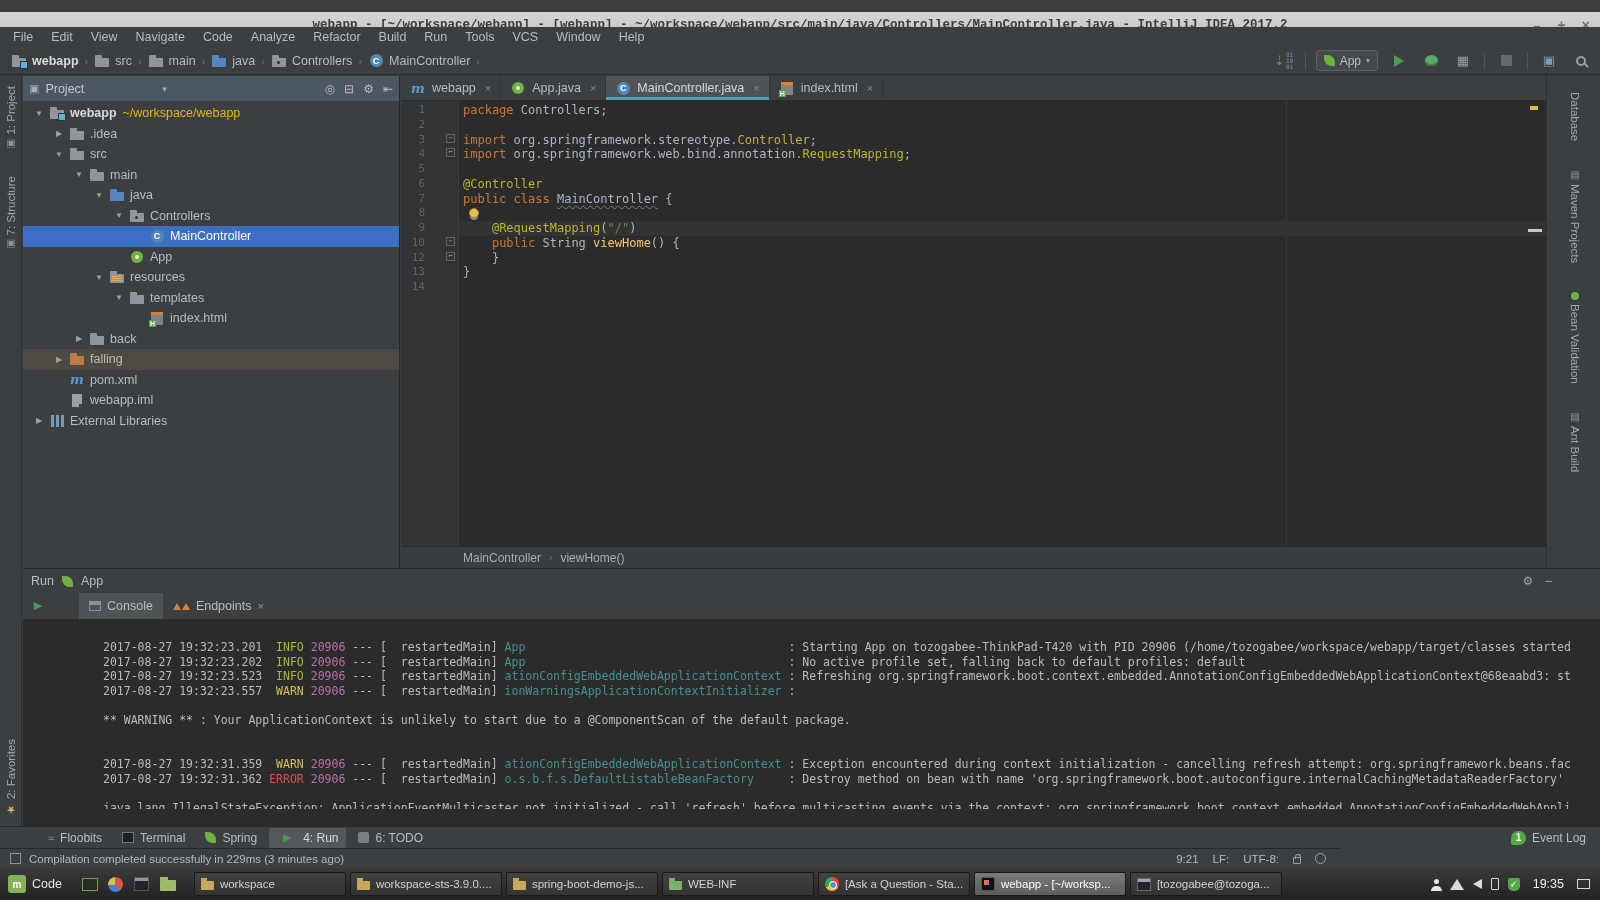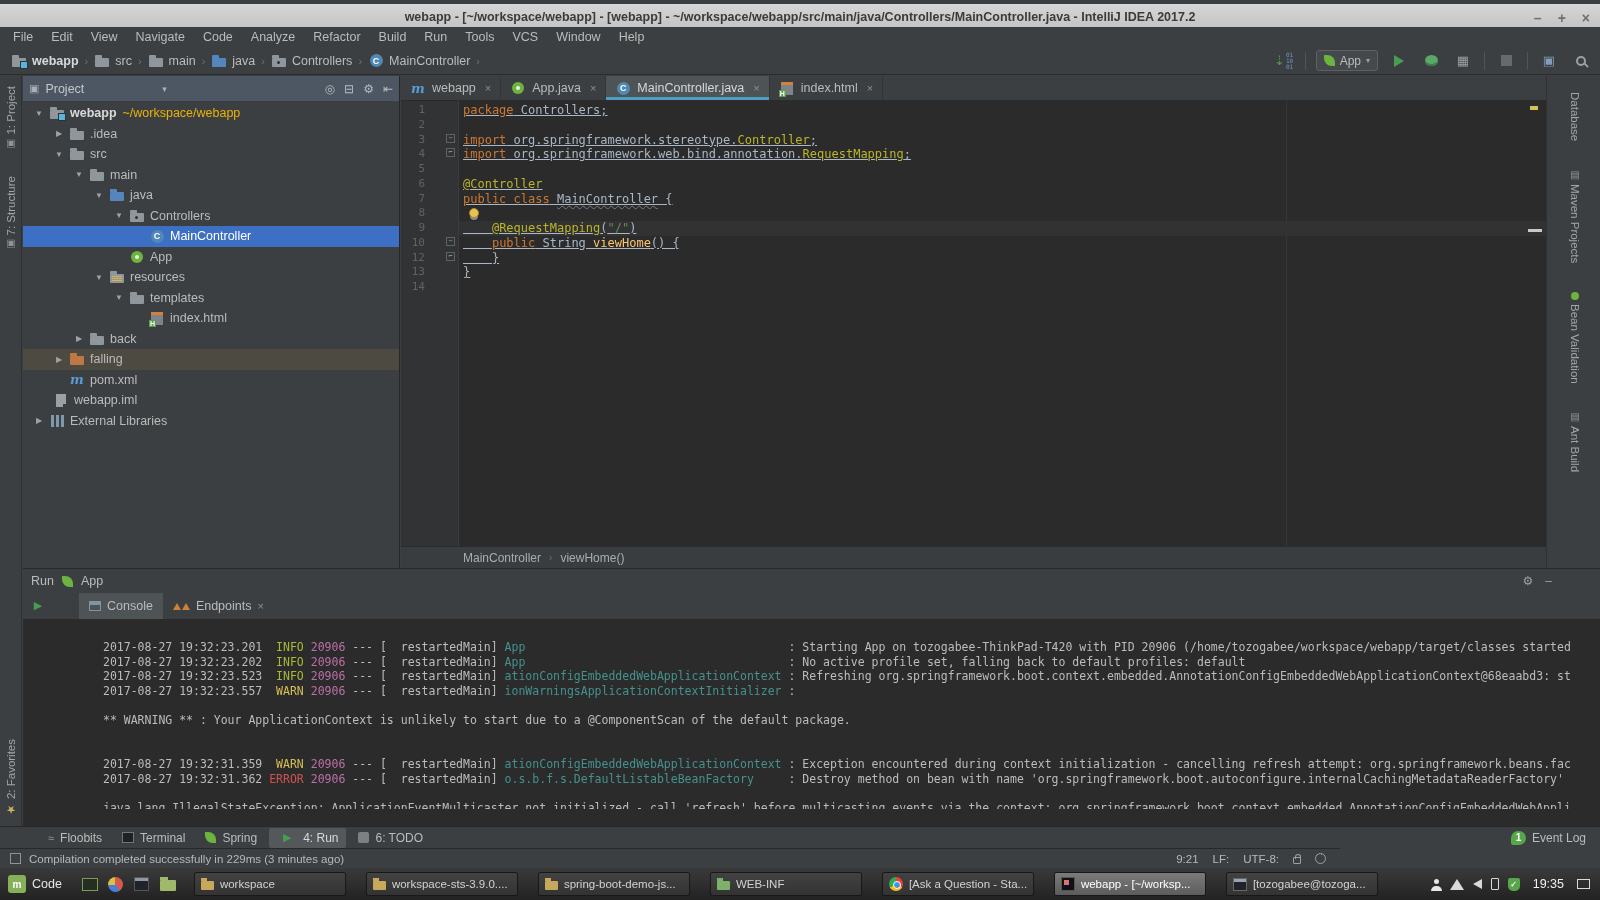--- a/index.html
+++ b/index.html
@@ -1,23 +1,23 @@
 <!DOCTYPE html>
 <html style="--sel: #3d6fc5; --spring: #6db33f; --rungreen: #499c54; --tabline: #4d9fc4; --info: #a9b837; --warn: #d6bf55; --error: #d25252; --pid: #bc6fa8; --logger: #45918e;"><head>
 <meta charset="utf-8">
 <style>
   * { margin:0; padding:0; box-sizing:border-box; }
   html,body { width:1600px; height:900px; overflow:hidden; background:#2b2b2b;
     font-family:"Liberation Sans", sans-serif; }
   #app { position:relative; width:1600px; height:900px; background:#3c3f41; }
 
   
-  #titlebar { position:absolute; left:0; top:4px; width:1600px; height:27px;
+  #titlebar { position:absolute; left:0; top:12px; width:1600px; height:27px;
     background:linear-gradient(#d6d6d6,#c2c2c2); display:flex; align-items:center; justify-content:center;
-    border-bottom:1px solid #9a9a9a; }
+    border-bottom:1px solid #9a9a9a;font-family:Liberation Mono, monospace; }
   #titlebar .title { font-size:12.5px; font-weight:bold; color:#3b3b3b; }
   #win-controls { position:absolute; right:10px; top:0; height:27px; display:flex; align-items:center; gap:16px; }
   #win-controls span { color:#6e6e6e; font-size:14px; font-weight:bold; cursor:default; }
 
   
   #menubar { position:absolute; left:0; top:27px; width:1600px; height:20px; background:#3c3f41;
     display:flex; align-items:center; padding-left:4px; }
   .menu-item { color:#bbbbbb; font-size:12.5px; padding:0 9px; height:20px; line-height:20px; }
 
   
@@ -111,21 +111,21 @@
   .etab.active { background:#4e5356; color:#d8d8d8; }
   .etab.active::after { content:""; position:absolute; left:0; right:0; bottom:0; height:3px; background:var(--tabline); }
   .etab .x { color:#8a8f92; font-size:11px; margin-left:3px; }
   #code-area { position:absolute; left:0; top:25px; right:0; height:445px; overflow:hidden; }
   #gutter-bg { position:absolute; left:0; top:0; width:58px; height:100%; background:#313335; border-right:1px solid #3a3c3e; }
   #code { position:absolute; left:0; top:2px; right:0; font:12px "DejaVu Sans Mono",monospace; line-height:14.75px; }
   .cl { display:flex; height:14.75px; white-space:pre; }
   .cl .ln { width:58px; flex:none; text-align:right; padding-right:34px; color:#606366; font-size:11px; position:relative; }
   .cl .fold { position:absolute; right:4px; top:1px; width:9px; height:9px; border:1px solid #5e6366; color:#9aa0a3;
     font-size:7px; line-height:7px; text-align:center; background:#313335; }
-  .cl .ct { flex:1; padding-left:4px; color:#a9b7c6;text-decoration:underline; }
+  .cl .ct { flex:1; padding-left:4px; color:#a9b7c6; }
   .cl.cur .ct { background:#323232; }
   .sx-k { color:#cc7832; } .sx-a { color:#bbb529; } .sx-s { color:#6a8759; }
   .sx-m { color:#ffc66b; } .sx-d { color:#a9b7c6; }
   .sx-c { color:#a9b7c6; text-decoration:underline wavy #7a7a7a 1px; text-underline-offset:2px; }
   .bulb { display:inline-block; width:10px; height:10px; border-radius:50%; background:#e8c34c;
     border:1px solid #a8883a; margin:2px 0 0 6px; box-shadow:0 3px 0 -1px #8a8a8a; }
   #margin-guide { position:absolute; left:885px; top:0; width:1px; height:445px; background:#383838; }
   #stripe-mark-y { position:absolute; right:8px; top:5px; width:8px; height:4px; background:#d6bf55; }
   #stripe-mark-c { position:absolute; right:4px; top:128px; width:14px; height:3px; background:#c8c8c8; }
   #ed-breadcrumb { position:absolute; left:0; bottom:0; right:0; height:22px; background:#3a3d3f; border-top:1px solid #2b2b2b;
@@ -471,21 +471,21 @@
           </span>
           <span class="lbl">falling</span>
         </div>
         <div class="trow" style="padding-left: 26px;">
           <span class="arrow"></span>
           <span class="tic">
             <span class="mvn">m</span>
           </span>
           <span class="lbl">pom.xml</span>
         </div>
-        <div class="trow" style="padding-left: 10px;">
+        <div class="trow" style="padding-left: 26px;">
           <span class="arrow"></span>
           <span class="tic">
             <span class="iml"></span>
           </span>
           <span class="lbl">webapp.iml</span>
         </div>
         <div class="trow" style="padding-left: 6px;">
           <span class="arrow">▶</span>
           <span class="tic">
             <span class="libic"></span>
@@ -661,21 +661,21 @@
         <span class="launcher">
           <span class="l-app"></span>
         </span>
         <span class="launcher">
           <span class="l-term"></span>
         </span>
         <span class="launcher">
           <span class="l-files"></span>
         </span>
       </span>
-    <span id="tb-windows" style="display:flex;gap:20px;margin-left:12px;">
+    <span id="tb-windows" style="display:flex;gap:4px;margin-left:12px;">
         <span class="twin">
           <span class="wic wic-folder"></span>
           <span>workspace</span>
         </span>
         <span class="twin">
           <span class="wic wic-folder"></span>
           <span>workspace-sts-3.9.0....</span>
         </span>
         <span class="twin">
           <span class="wic wic-folder"></span>

